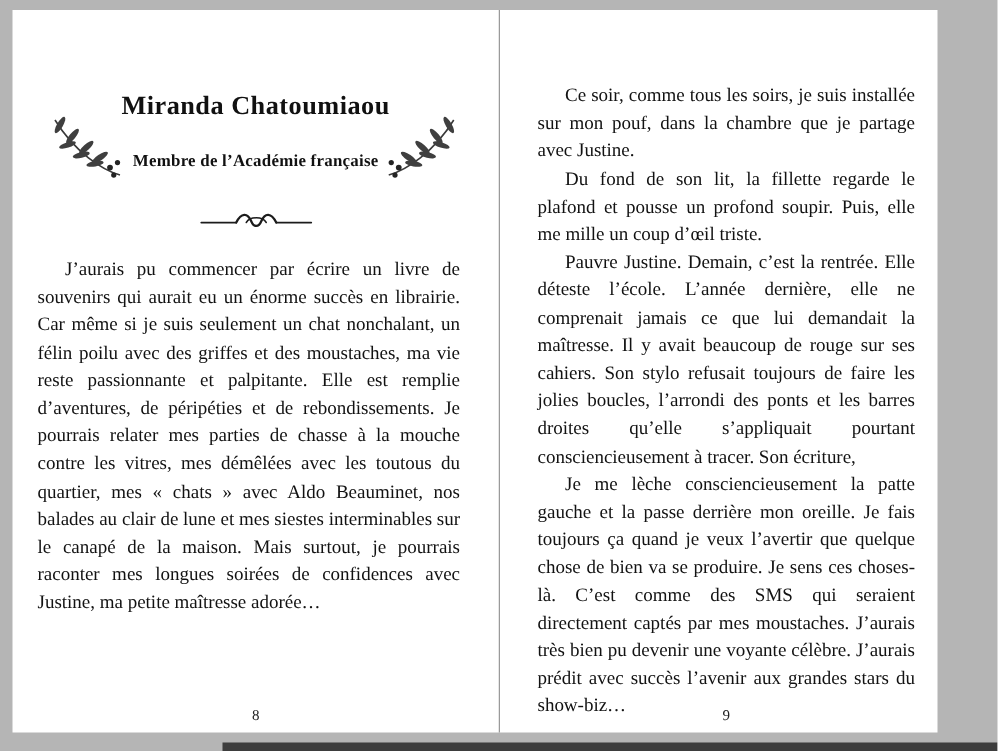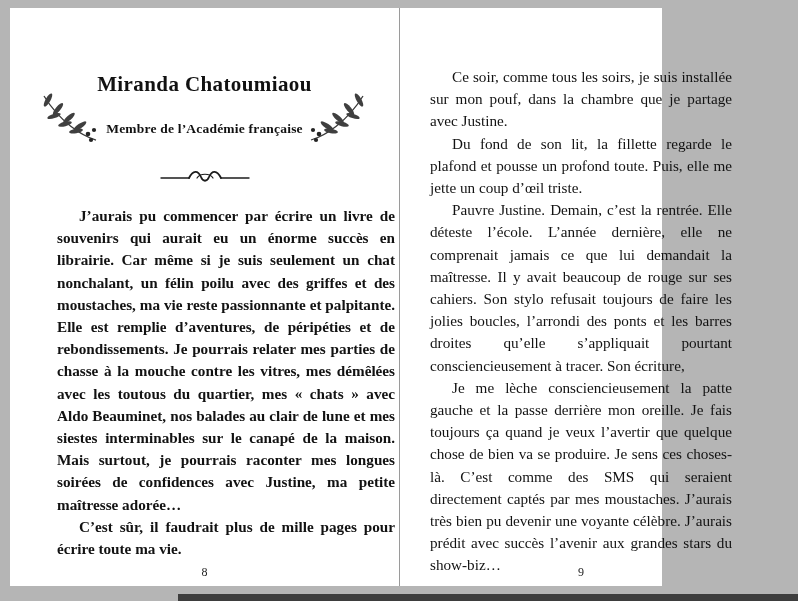--- a/index.html
+++ b/index.html
@@ -11,21 +11,21 @@
     height: 601px;
     position: relative;
     background: #b5b5b5;
     font-family: "Liberation Serif", "DejaVu Serif", serif;
     overflow: hidden;
   }
   .spread {
     position: absolute;
     top: 8px;
     left: 10px;
-    width: 652px;
+    width: 740px;
     height: 578px;
     background: #ffffff;
   }
   .page {
     position: absolute;
     top: 0;
     height: 100%;
   }
   .page-left  { left: 0;    width: 389px; }
   .page-right { left: 372px; width: 398px; }
@@ -77,23 +77,22 @@
     top: 160px;
     left: 0;
     width: 100%;
     text-align: center;
   }
 
   
   .left-body {
     position: absolute;
     top: 197px;
-    left: 47px;
+    left: 20px;
     width: 338px;
-    font-weight: bold;
   }
   .right-body {
     position: absolute;
     top: 58px;
     left: 48px;
     width: 302px;
   }
   .left-body p, .right-body p {
     margin: 0;
     font-size: 15.2px;
@@ -182,32 +181,31 @@
           <path d="M6 10 H34" stroke-width="1.4"></path>
           <path d="M66 10 H94" stroke-width="1.4"></path>
           <path d="M34 10 C 38 2, 43 2, 46 9 C 48 14, 52 14, 54 9 C 57 2, 62 2, 66 10" stroke-width="1.8"></path>
           <path d="M42 10 C 45 5, 55 5, 58 10" stroke-width="1.2"></path>
         </g>
       </svg>
     </div>
 
     <div class="left-body">
       <p>J’aurais pu commencer par écrire un livre de souvenirs qui aurait eu un énorme succès en librairie. Car même si je suis seulement un chat nonchalant, un félin poilu avec des griffes et des moustaches, ma vie reste passionnante et palpitante. Elle est remplie d’aventures, de péripéties et de rebondissements. Je pourrais relater mes parties de chasse à la mouche contre les vitres, mes démêlées avec les toutous du quartier, mes « chats » avec Aldo Beauminet, nos balades au clair de lune et mes siestes interminables sur le canapé de la maison. Mais surtout, je pourrais raconter mes longues soirées de confidences avec Justine, ma petite maîtresse adorée…</p>
-      <p>C’est sûr, il faudrait plus de mille pages pour écrire toute ma vie.</p>
     </div>
 
     <div class="page-num">8</div>
   </div>
 
   <div class="gutter"></div>
 
   <div class="page page-right">
     <div class="right-body">
       <p>Ce soir, comme tous les soirs, je suis installée sur mon pouf, dans la chambre que je partage avec Justine.</p>
-      <p>Du fond de son lit, la fillette regarde le plafond et pousse un profond toute. Puis, elle me jette un coup d’œil triste.</p>
+      <p>Du fond de son lit, la fillette regarde le plafond et pousse un profond soupir. Puis, elle me mille un coup d’œil triste.</p>
       <p>Pauvre Justine. Demain, c’est la rentrée. Elle déteste l’école. L’année dernière, elle ne comprenait jamais ce que lui demandait la maîtresse. Il y avait beaucoup de rouge sur ses cahiers. Son stylo refusait toujours de faire les jolies boucles, l’arrondi des ponts et les barres droites qu’elle s’appliquait pourtant consciencieusement à tracer. Son écriture,</p>
       <p>Je me lèche consciencieusement la patte gauche et la passe derrière mon oreille. Je fais toujours ça quand je veux l’avertir que quelque chose de bien va se produire. Je sens ces choses-là. C’est comme des SMS qui seraient directement captés par mes moustaches. J’aurais très bien pu devenir une voyante célèbre. J’aurais prédit avec succès l’avenir aux grandes stars du show-biz…</p>
     </div>
     <div class="page-num">9</div>
   </div>
 
 </div>
 
 <div class="viewer-scrollbar"></div>
 

